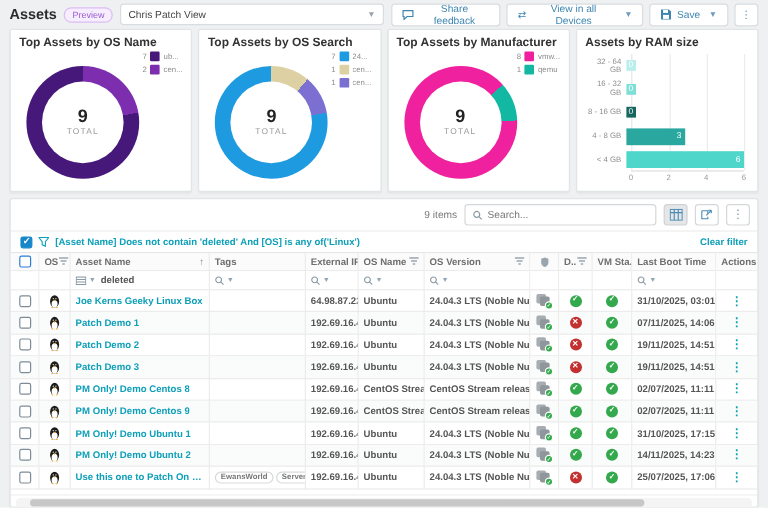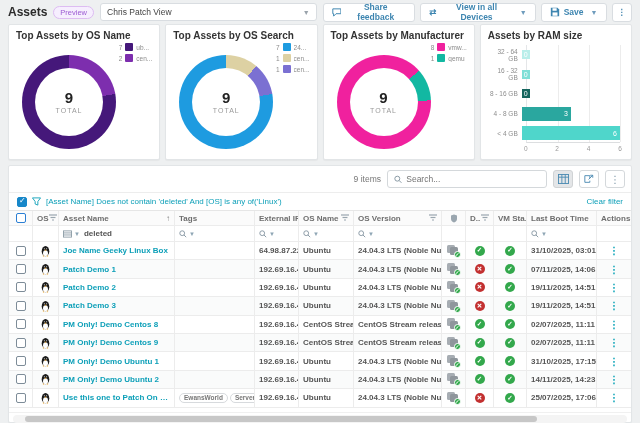--- a/index.html
+++ b/index.html
@@ -6,21 +6,21 @@
   html,body { width:640px; height:423px; overflow:hidden; }
   body { font-family:"Liberation Sans", sans-serif; background:#eef0f1; color:#333; font-size:10px; }
 
   
   .app-header { display:flex; align-items:center; gap:6px; padding:3px 8px; height:24px; }
   .app-title { font-size:12px; font-weight:bold; color:#2b2b2b; }
   .preview-badge { font-size:7.5px; color:#9c5bd2; background:#f6eefe; border:1px solid #ddbcf2; border-radius:8px; padding:1px 6px; }
   .view-select { display:flex; align-items:center; justify-content:space-between; width:220px; height:18px; background:#fff; border:1px solid #d9dde1; border-radius:3px; padding:0 6px; font-size:8.5px; color:#444; }
   .view-select .caret { color:#9aa3ab; font-size:7px; }
   .hdr-right { margin-left:auto; display:flex; align-items:center; gap:5px; }
-  .hdr-btn { display:flex; align-items:center; gap:4px; height:19px; background:#fff; border:1px solid #d9dde1; border-radius:3px; padding:0 8px; font-size:8.5px; color:#3d85b0; cursor:pointer;font-weight:bold; }
+  .hdr-btn { display:flex; align-items:center; gap:4px; height:19px; background:#fff; border:1px solid #d9dde1; border-radius:3px; padding:0 8px; font-size:8.5px; color:#3d85b0; cursor:pointer; }
   .hdr-btn .caret { color:#6f9cbd; font-size:7px; margin-left:3px; }
   .hdr-btn.square { padding:0 5px; color:#4a8ab2; }
   .icon-svg { display:inline-block; vertical-align:middle; }
 
   
   .charts-row { display:flex; gap:5px; padding:0 8px; height:136px; }
   .card { background:#fff; border:1px solid #e2e5e7; border-radius:2px; box-shadow:0 1px 1px rgba(0,0,0,.04); }
   .chart-card { flex:1 1 0; padding:5px 7px; position:relative; overflow:hidden; }
   .chart-title { font-size:10px; font-weight:bold; color:#333; }
   .donut-wrap { position:relative; width:100%; height:112px; }
@@ -51,21 +51,21 @@
   .xtick { position:absolute; transform:translateX(-50%); font-size:6.5px; color:#9a9a9a; }
 
   
   .table-card { margin:5px 8px 0 8px; height:258px; position:relative; }
   .tbl-toolbar { display:flex; align-items:center; justify-content:flex-end; gap:6px; height:26px; padding:0 6px; }
   .items-count { font-size:8.5px; color:#777; }
   .search-box { display:flex; align-items:center; gap:4px; width:160px; height:18px; border:1px solid #d4d8db; border-radius:3px; padding:0 6px; background:#fff; }
   .search-box input { border:none; outline:none; width:100%; font-size:8.5px; color:#555; font-family:"Liberation Sans",sans-serif; }
   .tool-btn { width:20px; height:18px; display:flex; align-items:center; justify-content:center; border:1px solid #d4d8db; border-radius:3px; background:#fff; color:#4a8ab2; cursor:pointer; }
   .tool-btn.active { background:#e4e6e8; border-color:#d0d3d5; }
-  .filter-bar { display:flex; align-items:center; gap:5px; height:18px; padding:0 8px; border-top:1px solid #ededed; }
+  .filter-bar { display:flex; align-items:center; gap:5px; height:18px; padding:0 8px; border-top:1px solid #ededed;font-weight:bold; }
   .filter-text { color:#0c9fb8; font-size:8px; }
   .clear-filter { margin-left:auto; color:#0c9fb8; font-size:8px; cursor:pointer; }
 
   .grid-table { border-top:1px solid #e6e6e6;font-weight:bold; }
   .grid-row { display:grid; grid-template-columns:24px 26px 116px 80px 44px 55px 88px 24px 28px 33px 70px 34px; align-items:stretch; }
   .cell { border-right:1px solid #ececec; border-bottom:1px solid #ececec; display:flex; align-items:center; padding:0 4px; overflow:hidden; white-space:nowrap; font-size:8px; color:#555; }
   .cell:last-child { border-right:none; }
   .hdr .cell { height:15px; background:#fbfbfb; color:#6e6e6e; font-size:8px; }
   .fltr .cell { height:16px; background:#fff; }
   .data-row .cell { height:18.4px; }
@@ -424,21 +424,21 @@
               <ellipse cx="6" cy="7.2" rx="4.4" ry="6" fill="#1c1c1c"></ellipse>
               <ellipse cx="6" cy="9.6" rx="2.9" ry="3.6" fill="#fff"></ellipse>
               <circle cx="4.7" cy="4.4" r="0.6" fill="#fff"></circle>
               <circle cx="7.3" cy="4.4" r="0.6" fill="#fff"></circle>
               <polygon points="4.8,5.6 7.2,5.6 6,7.1" fill="#f2a51e"></polygon>
               <polygon points="2.4,12.6 5,12.6 3.7,13.8" fill="#f2a51e"></polygon>
               <polygon points="7,12.6 9.6,12.6 8.3,13.8" fill="#f2a51e"></polygon>
             </svg>
           </div>
     <div class="cell">
-            <span class="name-link">Joe Name Geeky Linux Box</span>
+            <span class="name-link">Joe Kerns Geeky Linux Box</span>
           </div>
     <div class="cell"></div>
     <div class="cell">64.98.87.22</div>
     <div class="cell">Ubuntu</div>
     <div class="cell">24.04.3 LTS (Noble Numbat)</div>
     <div class="cell center">
             <span class="agent-ic">
               <span class="sq"></span>
               <span class="sq sq2"></span>
               <span class="badge">✓</span>

